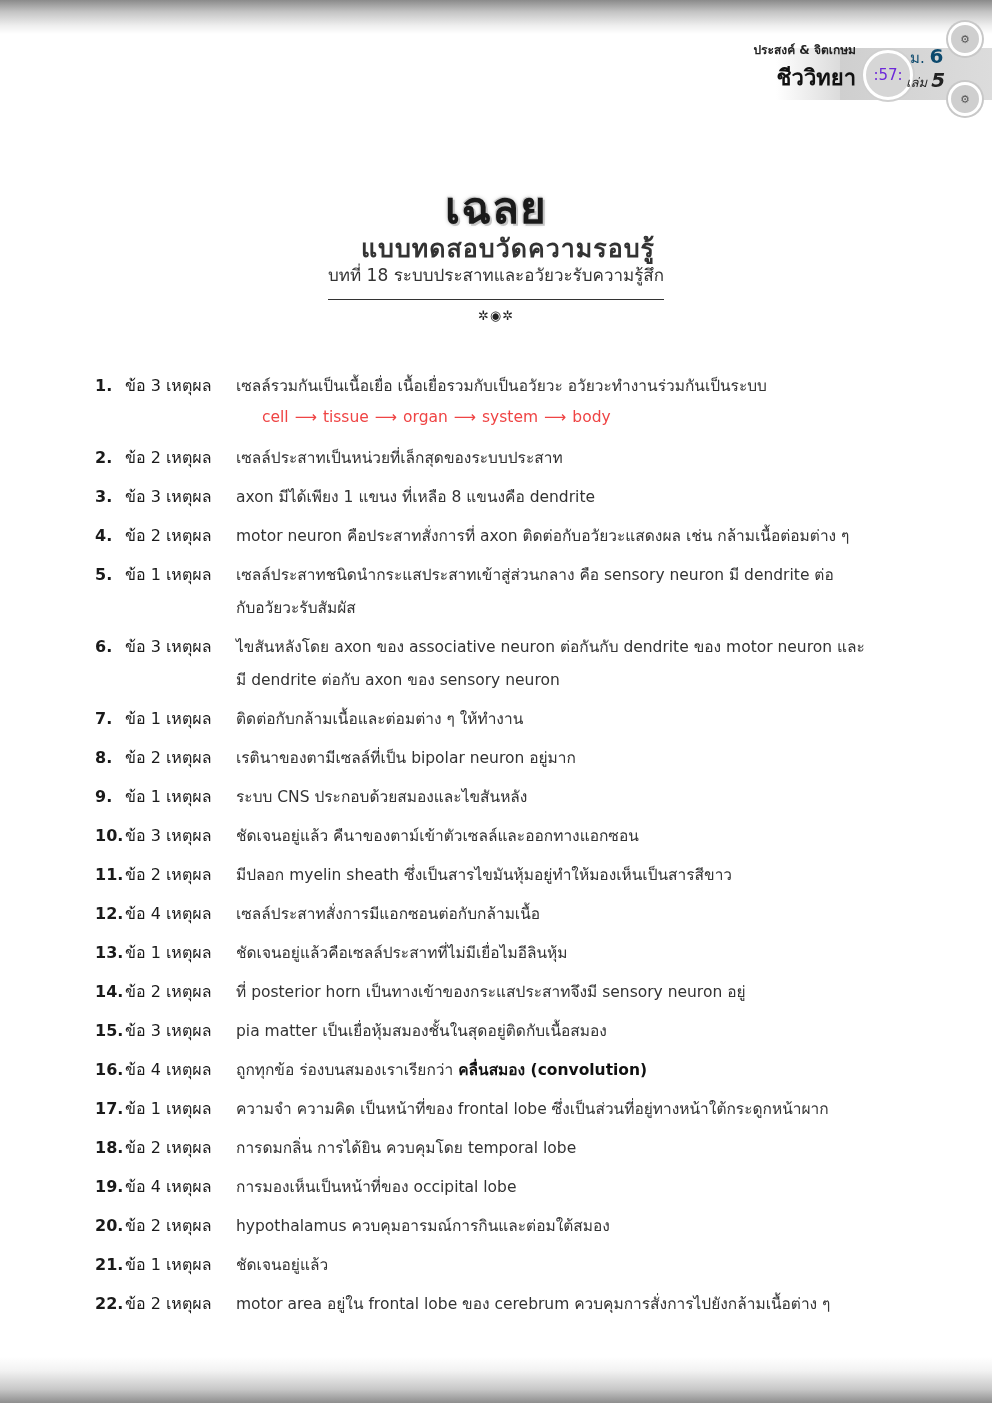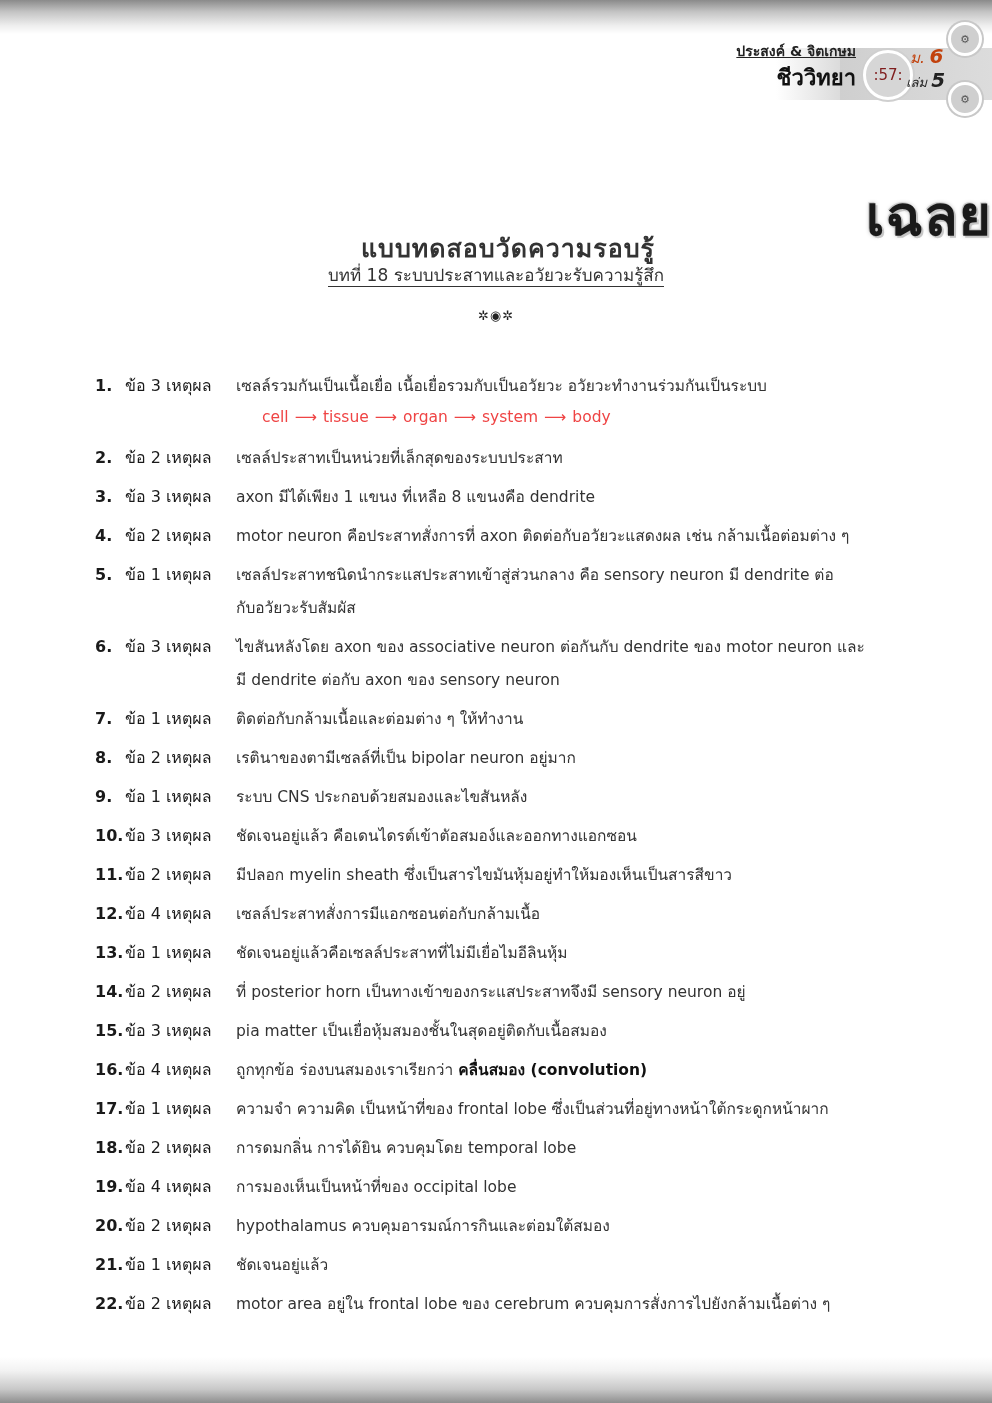--- a/index.html
+++ b/index.html
@@ -22,63 +22,63 @@
     .hb-band {
       position: absolute; left: 120px; top: 26px; width: 152px; height: 52px;
       background: linear-gradient(to right, #cfcfcf, #dcdcdc);
     }
     .hb-band-left {
       position: absolute; left: 0; top: 26px; width: 140px; height: 52px;
       background: linear-gradient(to right, #ffffff 0%, #ffffff 40%, #d0d0d0 100%);
     }
     .hb-subject {
       position: absolute; right: 136px; top: 18px; text-align: left;
-      font-size: 14px; font-weight: bold; color: #222; white-space: nowrap; text-decoration: underline;
+      font-size: 12px; font-weight: bold; color: #222; white-space: nowrap;
     }
     .hb-title {
       position: absolute; right: 136px; top: 38px; text-align: right;
       font-size: 22px; font-weight: bold; color: #111; white-space: nowrap;
     }
     .hb-page-ring {
       position: absolute; left: 143px; top: 28px; width: 44px; height: 44px; border-radius: 50%;
       background: #d6d6d6; border: 3px solid #fff; box-shadow: 0 0 0 2px #cfcfcf;
       display: flex; align-items: center; justify-content: center;
-      font-size: 15px; color: #7f1d1d;
+      font-size: 15px; color: #6d28d9;
     }
     .hb-grade {
-      position: absolute; left: 190px; top: 22px; font-style: italic; font-size: 15px; color: #c2410c; white-space: nowrap;
+      position: absolute; left: 190px; top: 22px; font-size: 15px; color: #0c4a6e; white-space: nowrap;
     }
     .hb-grade b { font-size: 20px; }
     .hb-vol {
       position: absolute; left: 186px; top: 46px; font-style: italic; font-size: 13px; color: #222; white-space: nowrap;
     }
     .hb-vol b { font-size: 20px; }
     .hb-gear {
       position: absolute; width: 28px; height: 28px; border-radius: 50%;
       background: #cfcfcf; border: 3px solid #fff; box-shadow: 0 0 0 2px #c8c8c8;
       display: flex; align-items: center; justify-content: center; font-size: 11px; color: #555;
     }
     .hb-gear.g1 { left: 228px; top: 0px; }
     .hb-gear.g2 { left: 228px; top: 60px; }
 
     
     .title-main {
-      position: absolute; left: 0; width: 992px; top: 172px; text-align: right;
-      font-size: 55px; font-weight: bold; color: #1a1a1a; letter-spacing: 1px;
+      position: absolute; left: 0; width: 992px; top: 172px; text-align: center;
+      font-size: 44px; font-weight: bold; color: #1a1a1a; letter-spacing: 1px;
       text-shadow: 0 0 4px #bdbdbd, 2px 2px 0 #c9c9c9, -1px -1px 0 #d0d0d0;
     }
     .title-sub {
       position: absolute; left: 12px; width: 992px; top: 228px; text-align: center;
       font-size: 25px; font-weight: bold; color: #333; letter-spacing: 1px;
     }
     .title-chapter {
       position: absolute; left: 0; width: 992px; top: 261px; text-align: center;
       font-size: 17px; color: #333;
     }
-    .title-chapter span { border-bottom: 1.5px solid #333; padding-bottom: 1px; }
+    .title-chapter span { border-bottom: 1.5px solid #333; padding-bottom: 14px; }
     .ornament {
       position: absolute; left: 0; width: 992px; top: 308px; text-align: center;
       font-size: 13px; color: #222; letter-spacing: 1px;
     }
 
     
     .answers { position: absolute; left: 95px; top: 374px; width: 820px; }
     .ans {
       position: absolute; left: 0; width: 820px; font-size: 16px; line-height: 24px; color: #333;
     }
@@ -178,21 +178,21 @@
     </div>
     <div class="ans" style="top: 411px;">
       <span class="num">9.</span>
       <span class="lbl">ข้อ 1 เหตุผล</span>
       <span class="txt"><span>ระบบ CNS ประกอบด้วยสมองและไขสันหลัง</span> <b></b></span>
       <span class="txt2"></span>
     </div>
     <div class="ans" style="top: 450px;">
       <span class="num">10.</span>
       <span class="lbl">ข้อ 3 เหตุผล</span>
-      <span class="txt"><span>ชัดเจนอยู่แล้ว คือเดนไดรต์เข้าตัอสมอง์และออกทางแอกซอน</span> <b></b></span>
+      <span class="txt"><span>ชัดเจนอยู่แล้ว คืนาของตาม์เข้าตัวเซลล์และออกทางแอกซอน</span> <b></b></span>
       <span class="txt2"></span>
     </div>
     <div class="ans" style="top: 489px;">
       <span class="num">11.</span>
       <span class="lbl">ข้อ 2 เหตุผล</span>
       <span class="txt"><span>มีปลอก myelin sheath  ซึ่งเป็นสารไขมันหุ้มอยู่ทำให้มองเห็นเป็นสารสีขาว</span> <b></b></span>
       <span class="txt2"></span>
     </div>
     <div class="ans" style="top: 528px;">
       <span class="num">12.</span>

